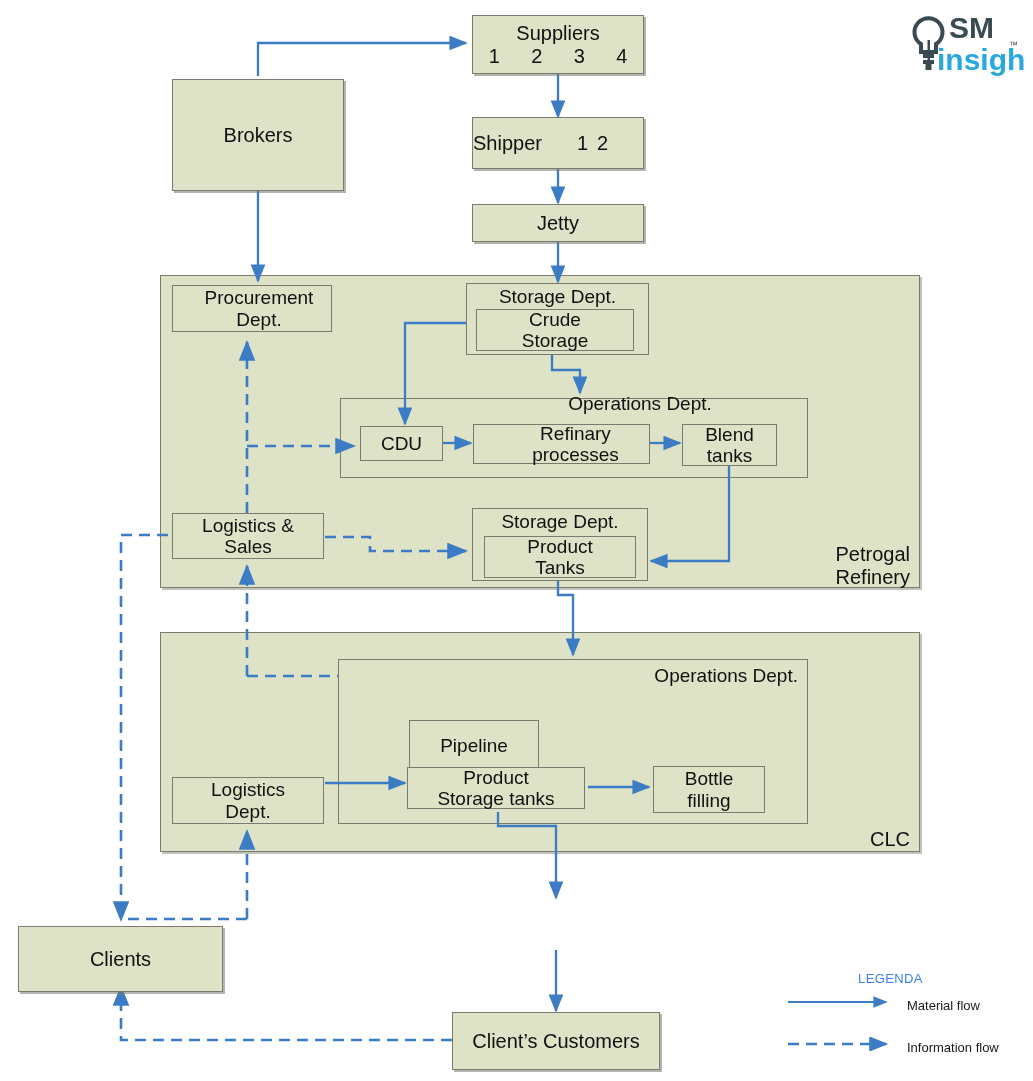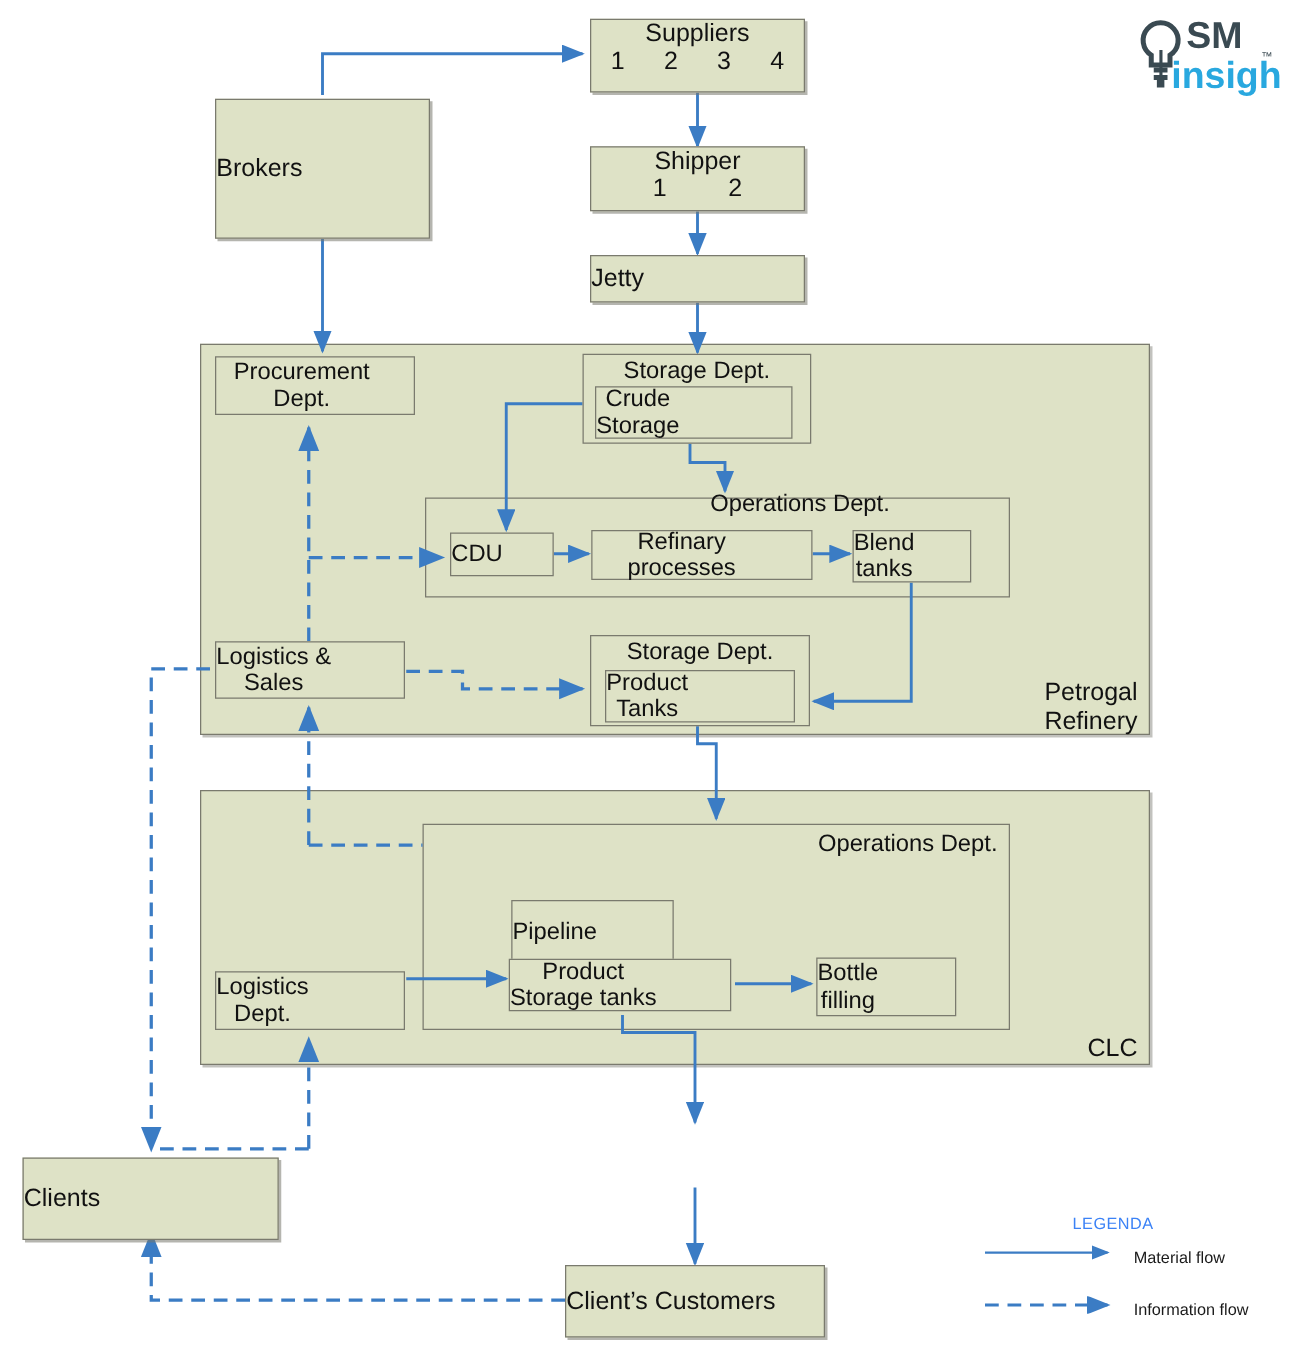--- a/index.html
+++ b/index.html
@@ -2,21 +2,21 @@
 <html><head>
 <meta charset="utf-8">
 <title>Supply Chain Diagram</title>
 <style>
   html,body{margin:0;padding:0;background:#ffffff;}
   body{font-family:"Liberation Sans","DejaVu Sans",sans-serif;}
   #stage{position:relative;width:1033px;height:1081px;background:#fff;overflow:hidden;}
   svg#wires{position:absolute;left:0;top:0;width:1033px;height:1081px;pointer-events:none;}
 
   .node{position:absolute;box-sizing:border-box;background:#dee2c6;
-        border:1px solid #7a7a6e;display:flex;align-items:center;justify-content:flex-start;
+        border:1px solid #7a7a6e;display:flex;align-items:center;justify-content:center;
         text-align:center;color:#111;line-height:1.12;}
   .node.shadowed{box-shadow:2px 2px 0 rgba(120,120,110,.55);}
   .group{position:absolute;box-sizing:border-box;background:#dee2c6;border:1px solid #7a7a6e;}
   .group.shadowed{box-shadow:2px 2px 0 rgba(120,120,110,.45);}
   .grouplabel{position:absolute;color:#111;text-align:right;white-space:pre-line;line-height:1.15;}
   .fs19{font-size:19px;}
   .fs20{font-size:20px;}
 
   .numrow{display:flex;width:100%;justify-content:space-around;}
 
@@ -124,21 +124,21 @@
   <div class="node shadowed" style="left:472px;top:15px;width:172px;height:59px;flex-direction:column;">
     <div class="fs20">Suppliers</div>
     <div class="numrow fs20">
       <span>1</span>
       <span>2</span>
       <span>3</span>
       <span>4</span>
     </div>
   </div>
 
-  <div class="node shadowed" style="left:472px;top:117px;width:172px;height:52px;flex-direction:column;">
+  <div class="node shadowed" style="left:472px;top:117px;width:172px;height:52px;flex-direction:row;">
     <div class="fs20">Shipper</div>
     <div class="numrow fs20" style="justify-content:space-evenly;padding:0 26px;">
       <span>1</span>
       <span>2</span>
     </div>
   </div>
 
   <div class="node shadowed fs20" style="left:472px;top:204px;width:172px;height:38px;">
     <span>Jetty</span>
   </div>

